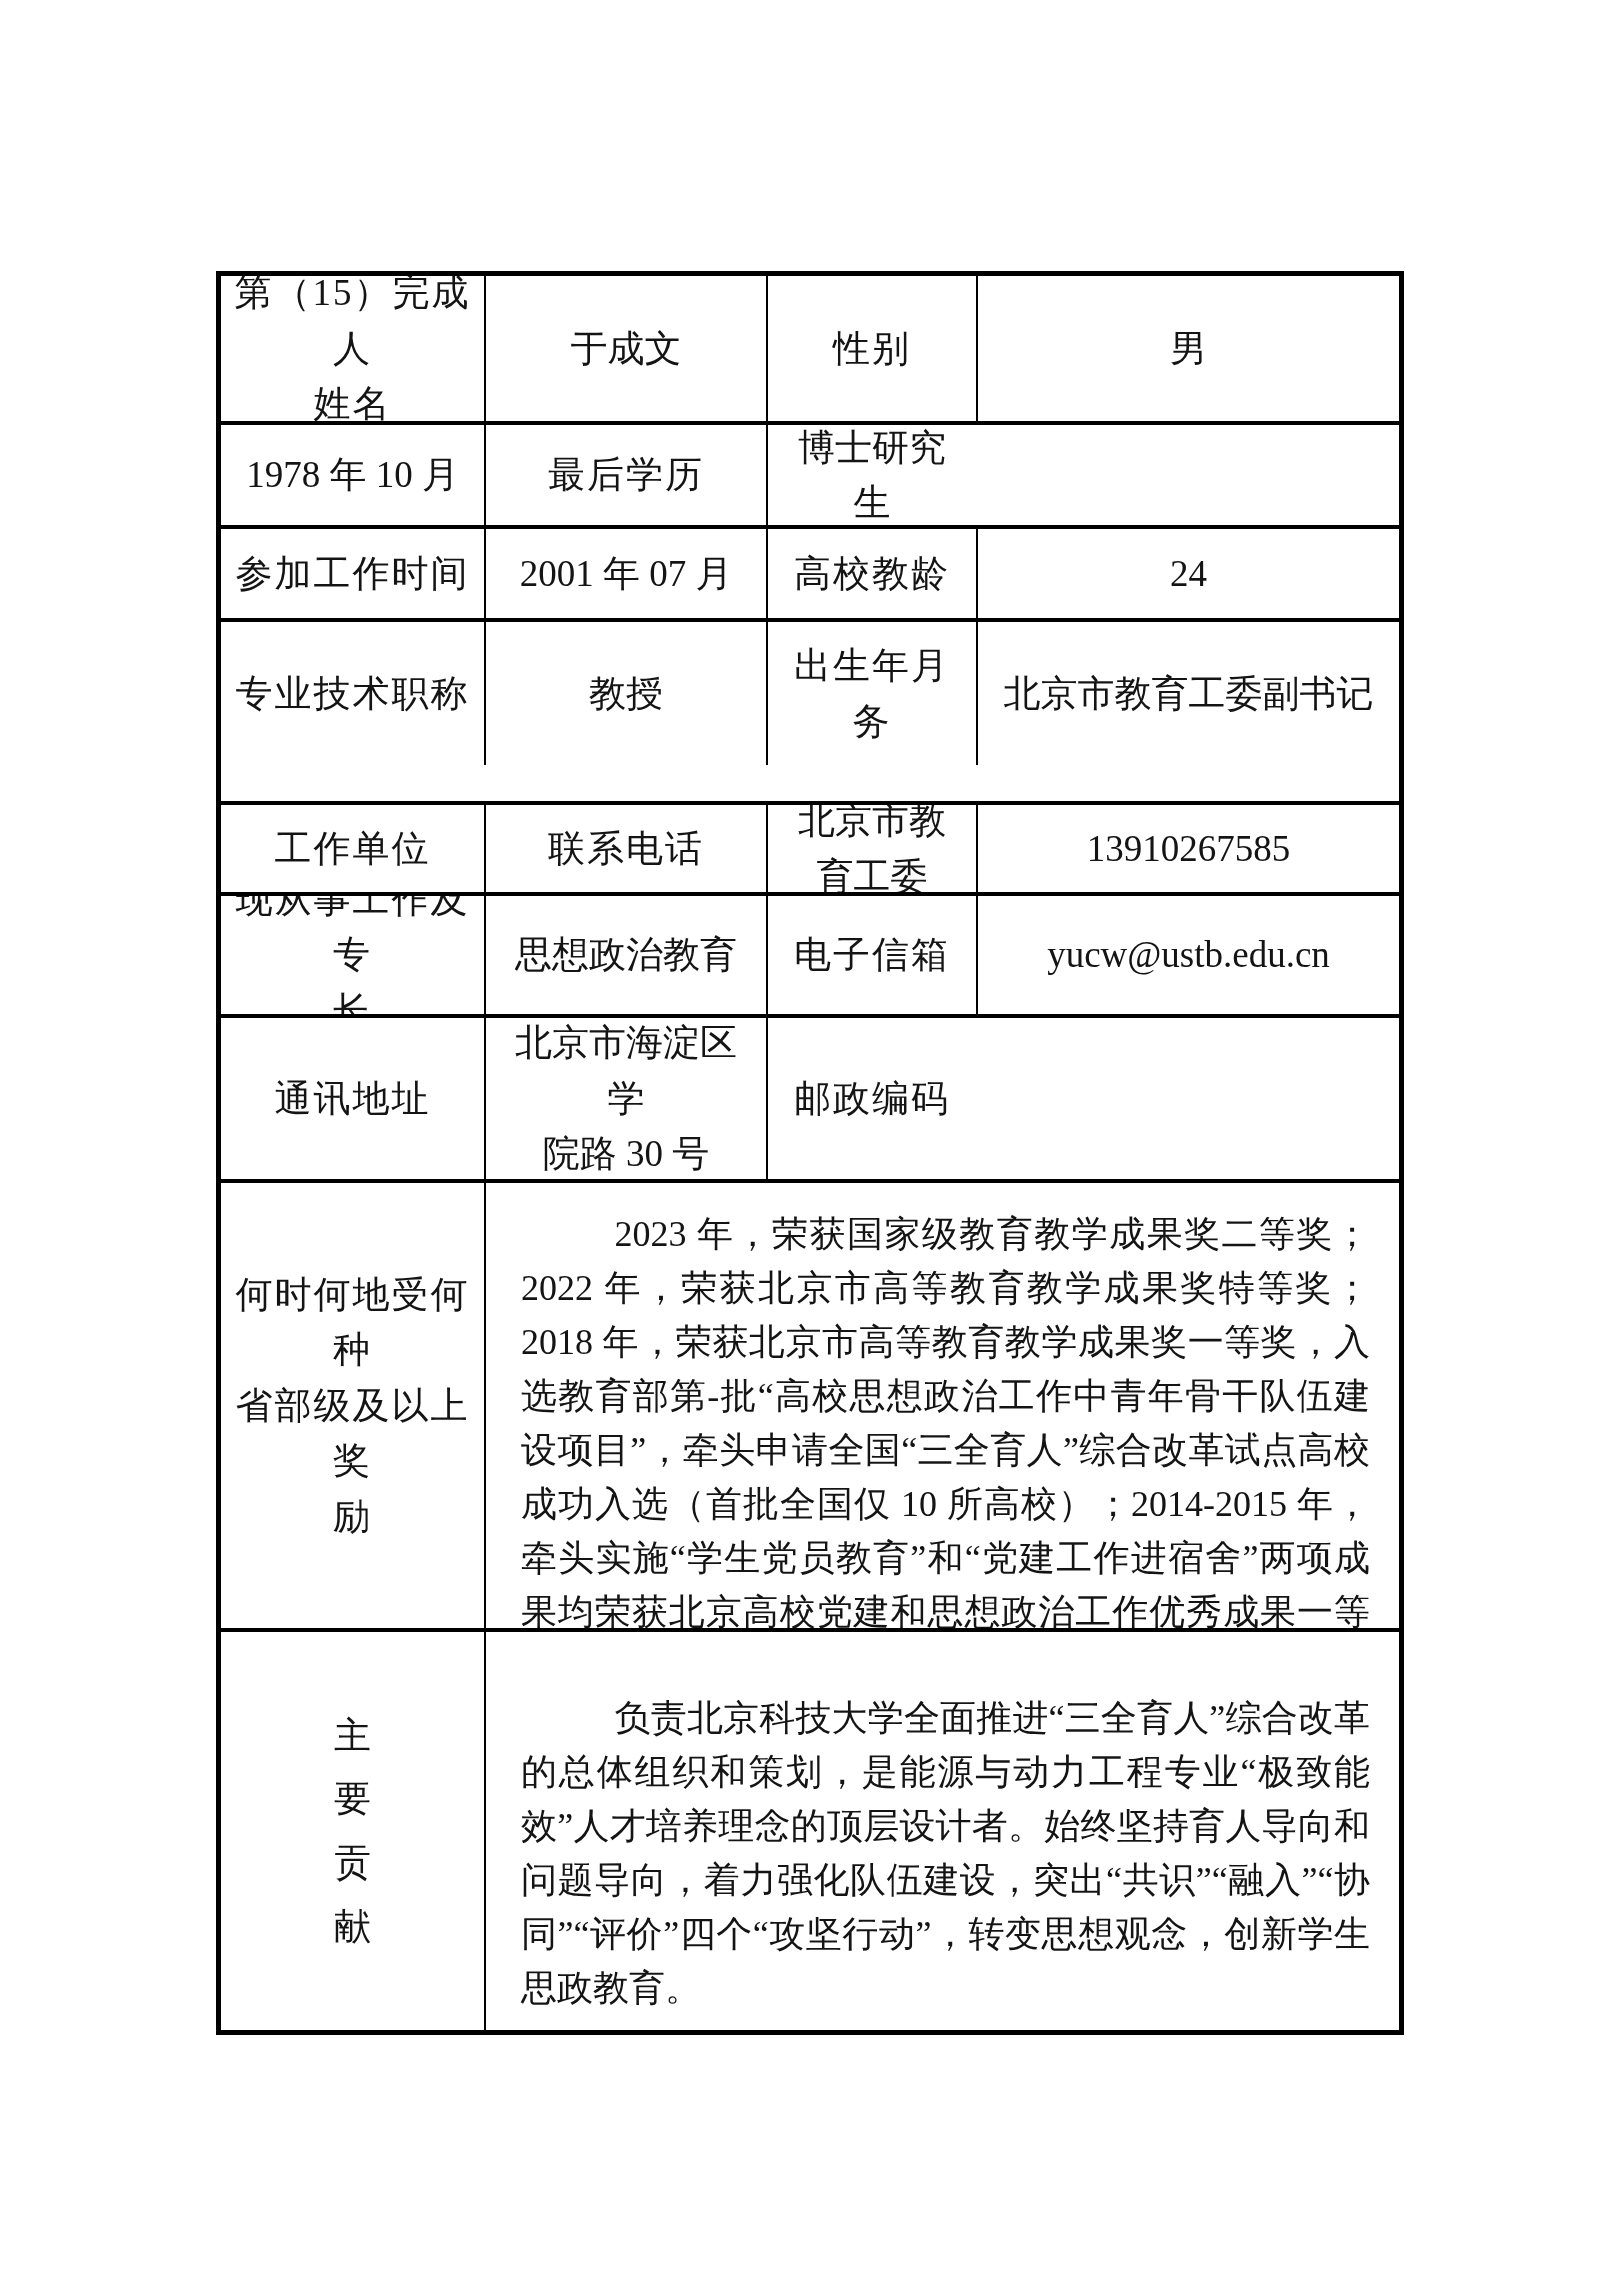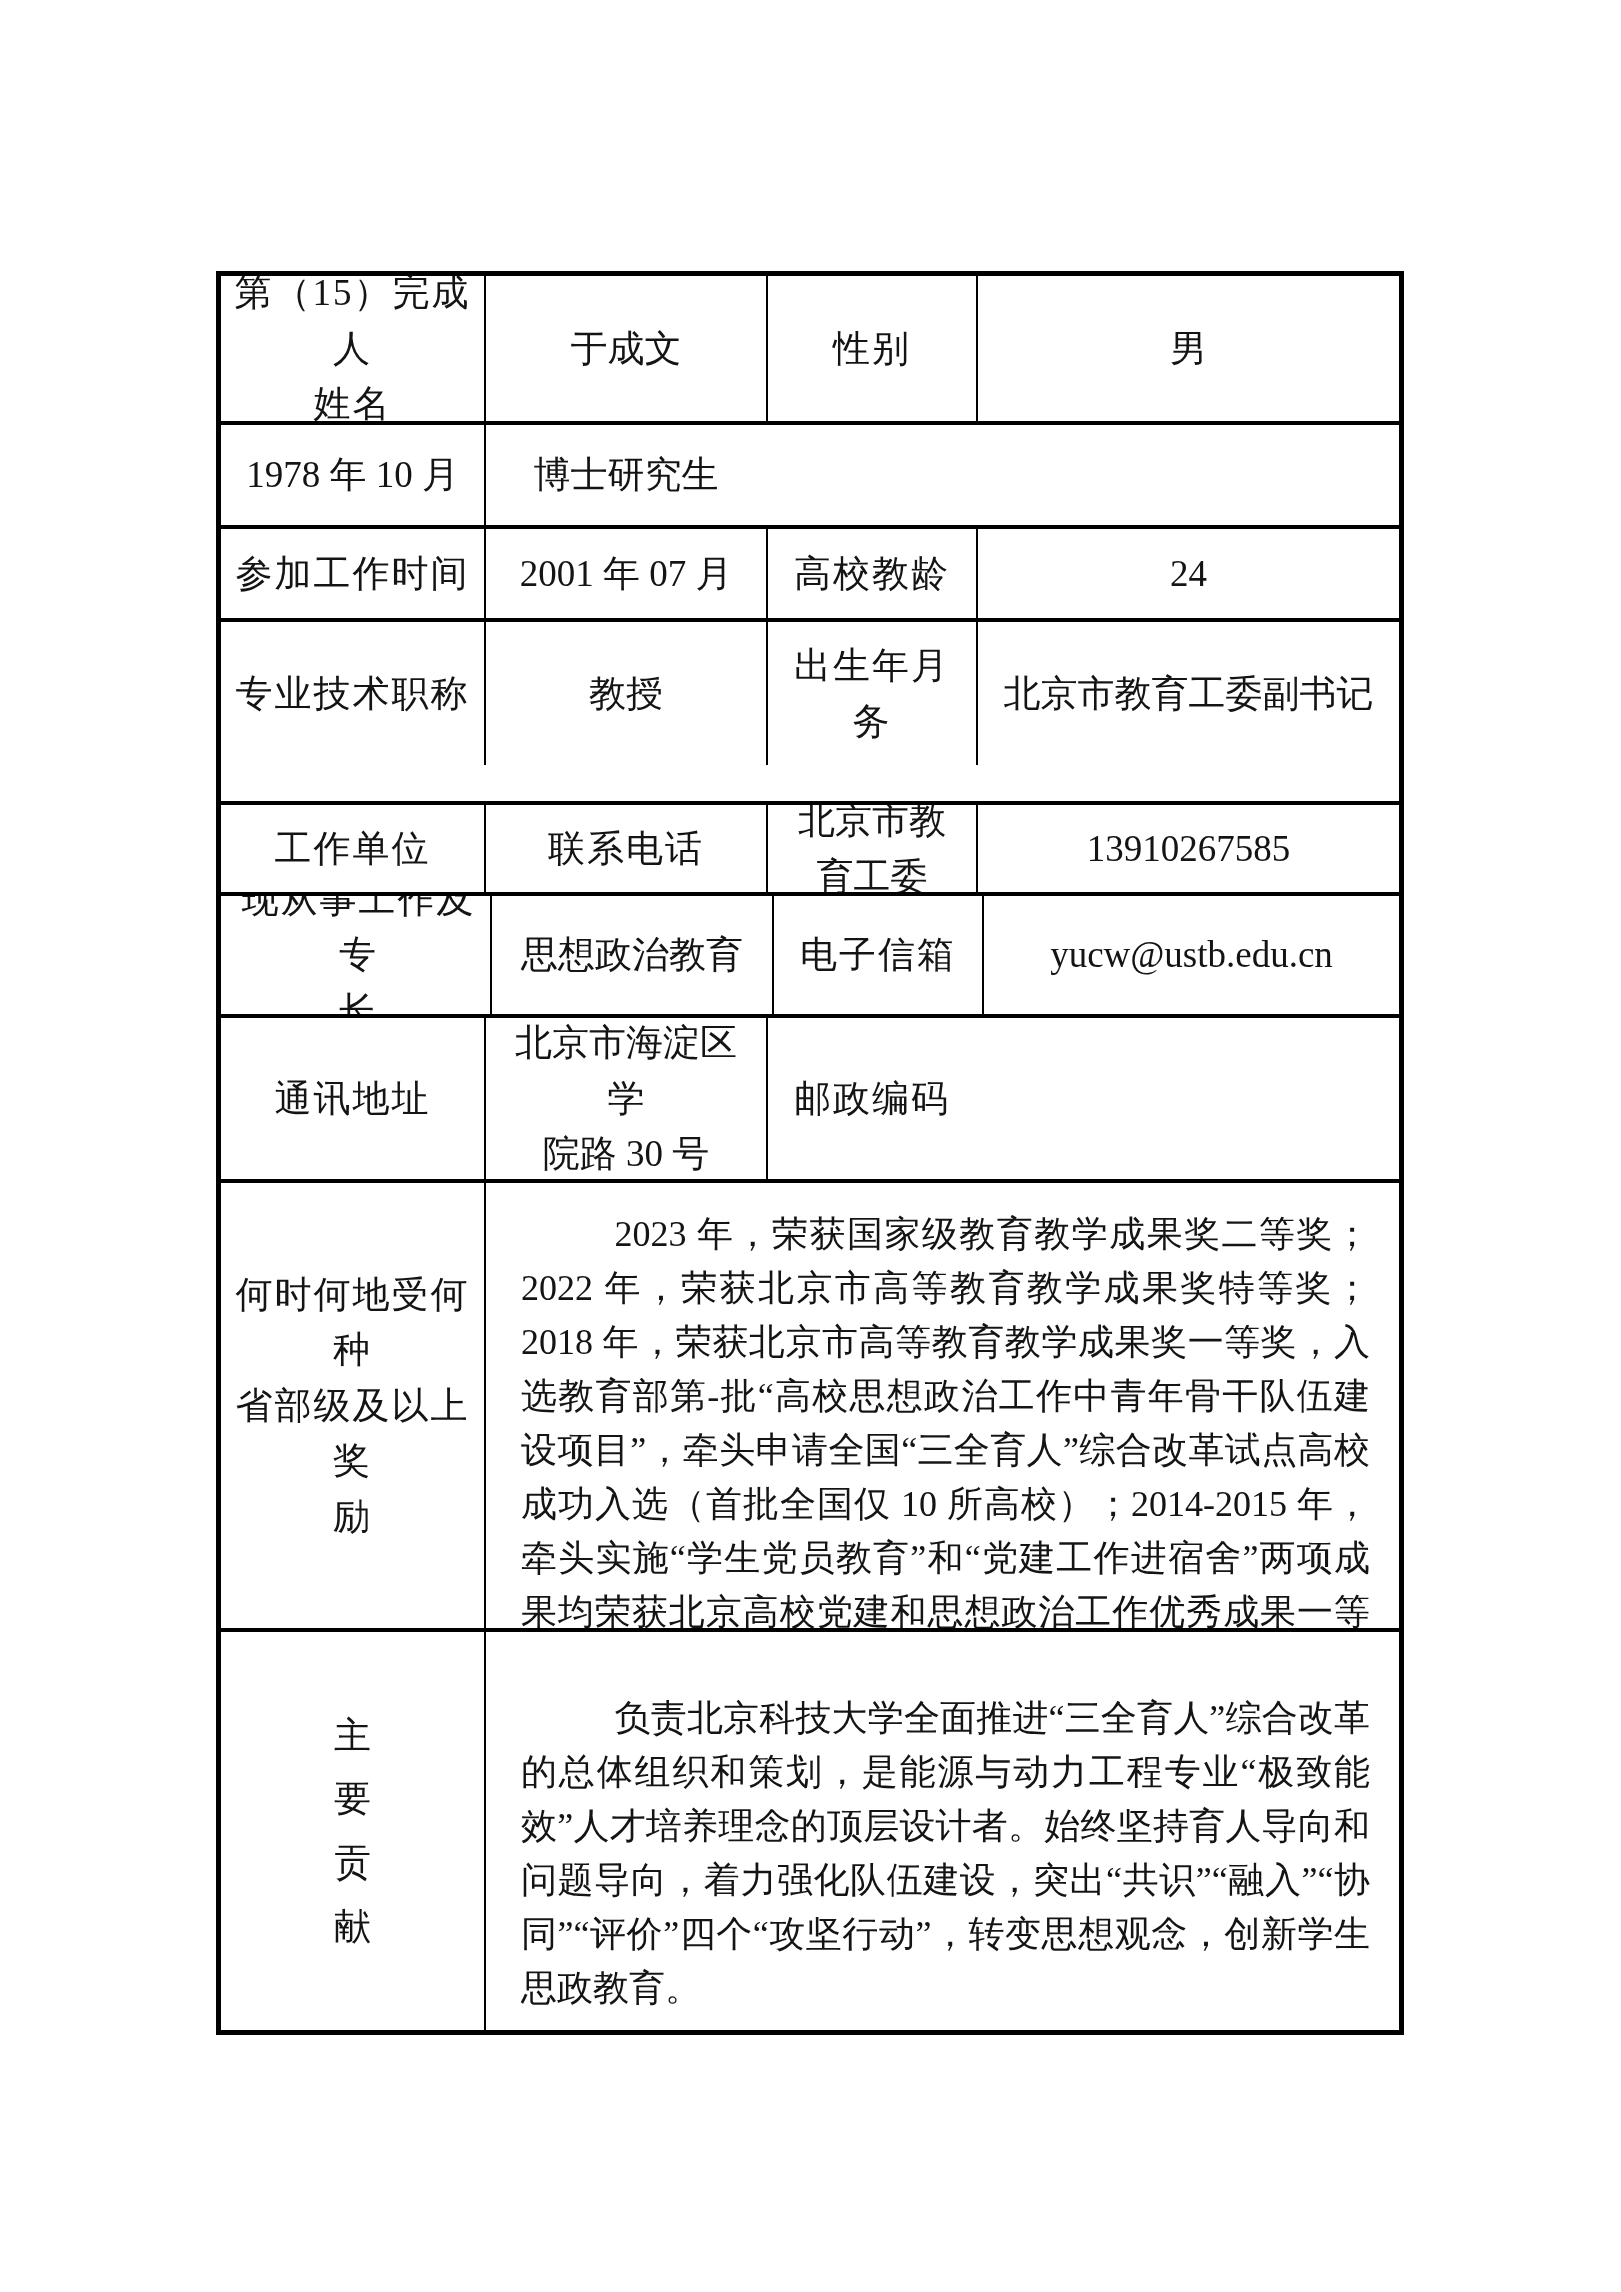--- a/index.html
+++ b/index.html
@@ -24,21 +24,21 @@
   }
   .row { display: grid; }
   .cols4 { grid-template-columns: 263px 282px 210px 1fr; }
   .cols2 { grid-template-columns: 263px 1fr; }
   .row + .row { border-top: 4.9px solid #000000; }
   .r1 { height: 145px; }
   .r2 { height: 104px; }
   .r3 { height: 93px; }
   .r4 { height: 147px; }
   .r5 { height: 91px; margin-top: 36px; }
-  .r6 { height: 122px; padding-left: 6px; }
+  .r6 { height: 122px; }
   .r7 { height: 165px; }
   .r8 { height: 449px; }
   .r9 { height: 402px; }
   .cell {
     display: flex;
     align-items: center;
     justify-content: center;
     text-align: center;
     font-size: 37px;
     line-height: 1.5;
@@ -72,20 +72,21 @@
     <div class="row r1 cols4">
       <div class="cell label">第（15）完成人
 姓名</div>
       <div class="cell value">于成文</div>
       <div class="cell label">性别</div>
       <div class="cell value">男</div>
     </div>
 
     <div class="row r2 cols4">
       <div class="cell value">1978 年 10 月</div>
+      <div class="cell label">最后学历</div>
       <div class="cell value">博士研究生</div>
     </div>
 
     <div class="row r3 cols4">
       <div class="cell label">参加工作时间</div>
       <div class="cell value">2001 年 07 月</div>
       <div class="cell label">高校教龄</div>
       <div class="cell value">24</div>
     </div>
 

